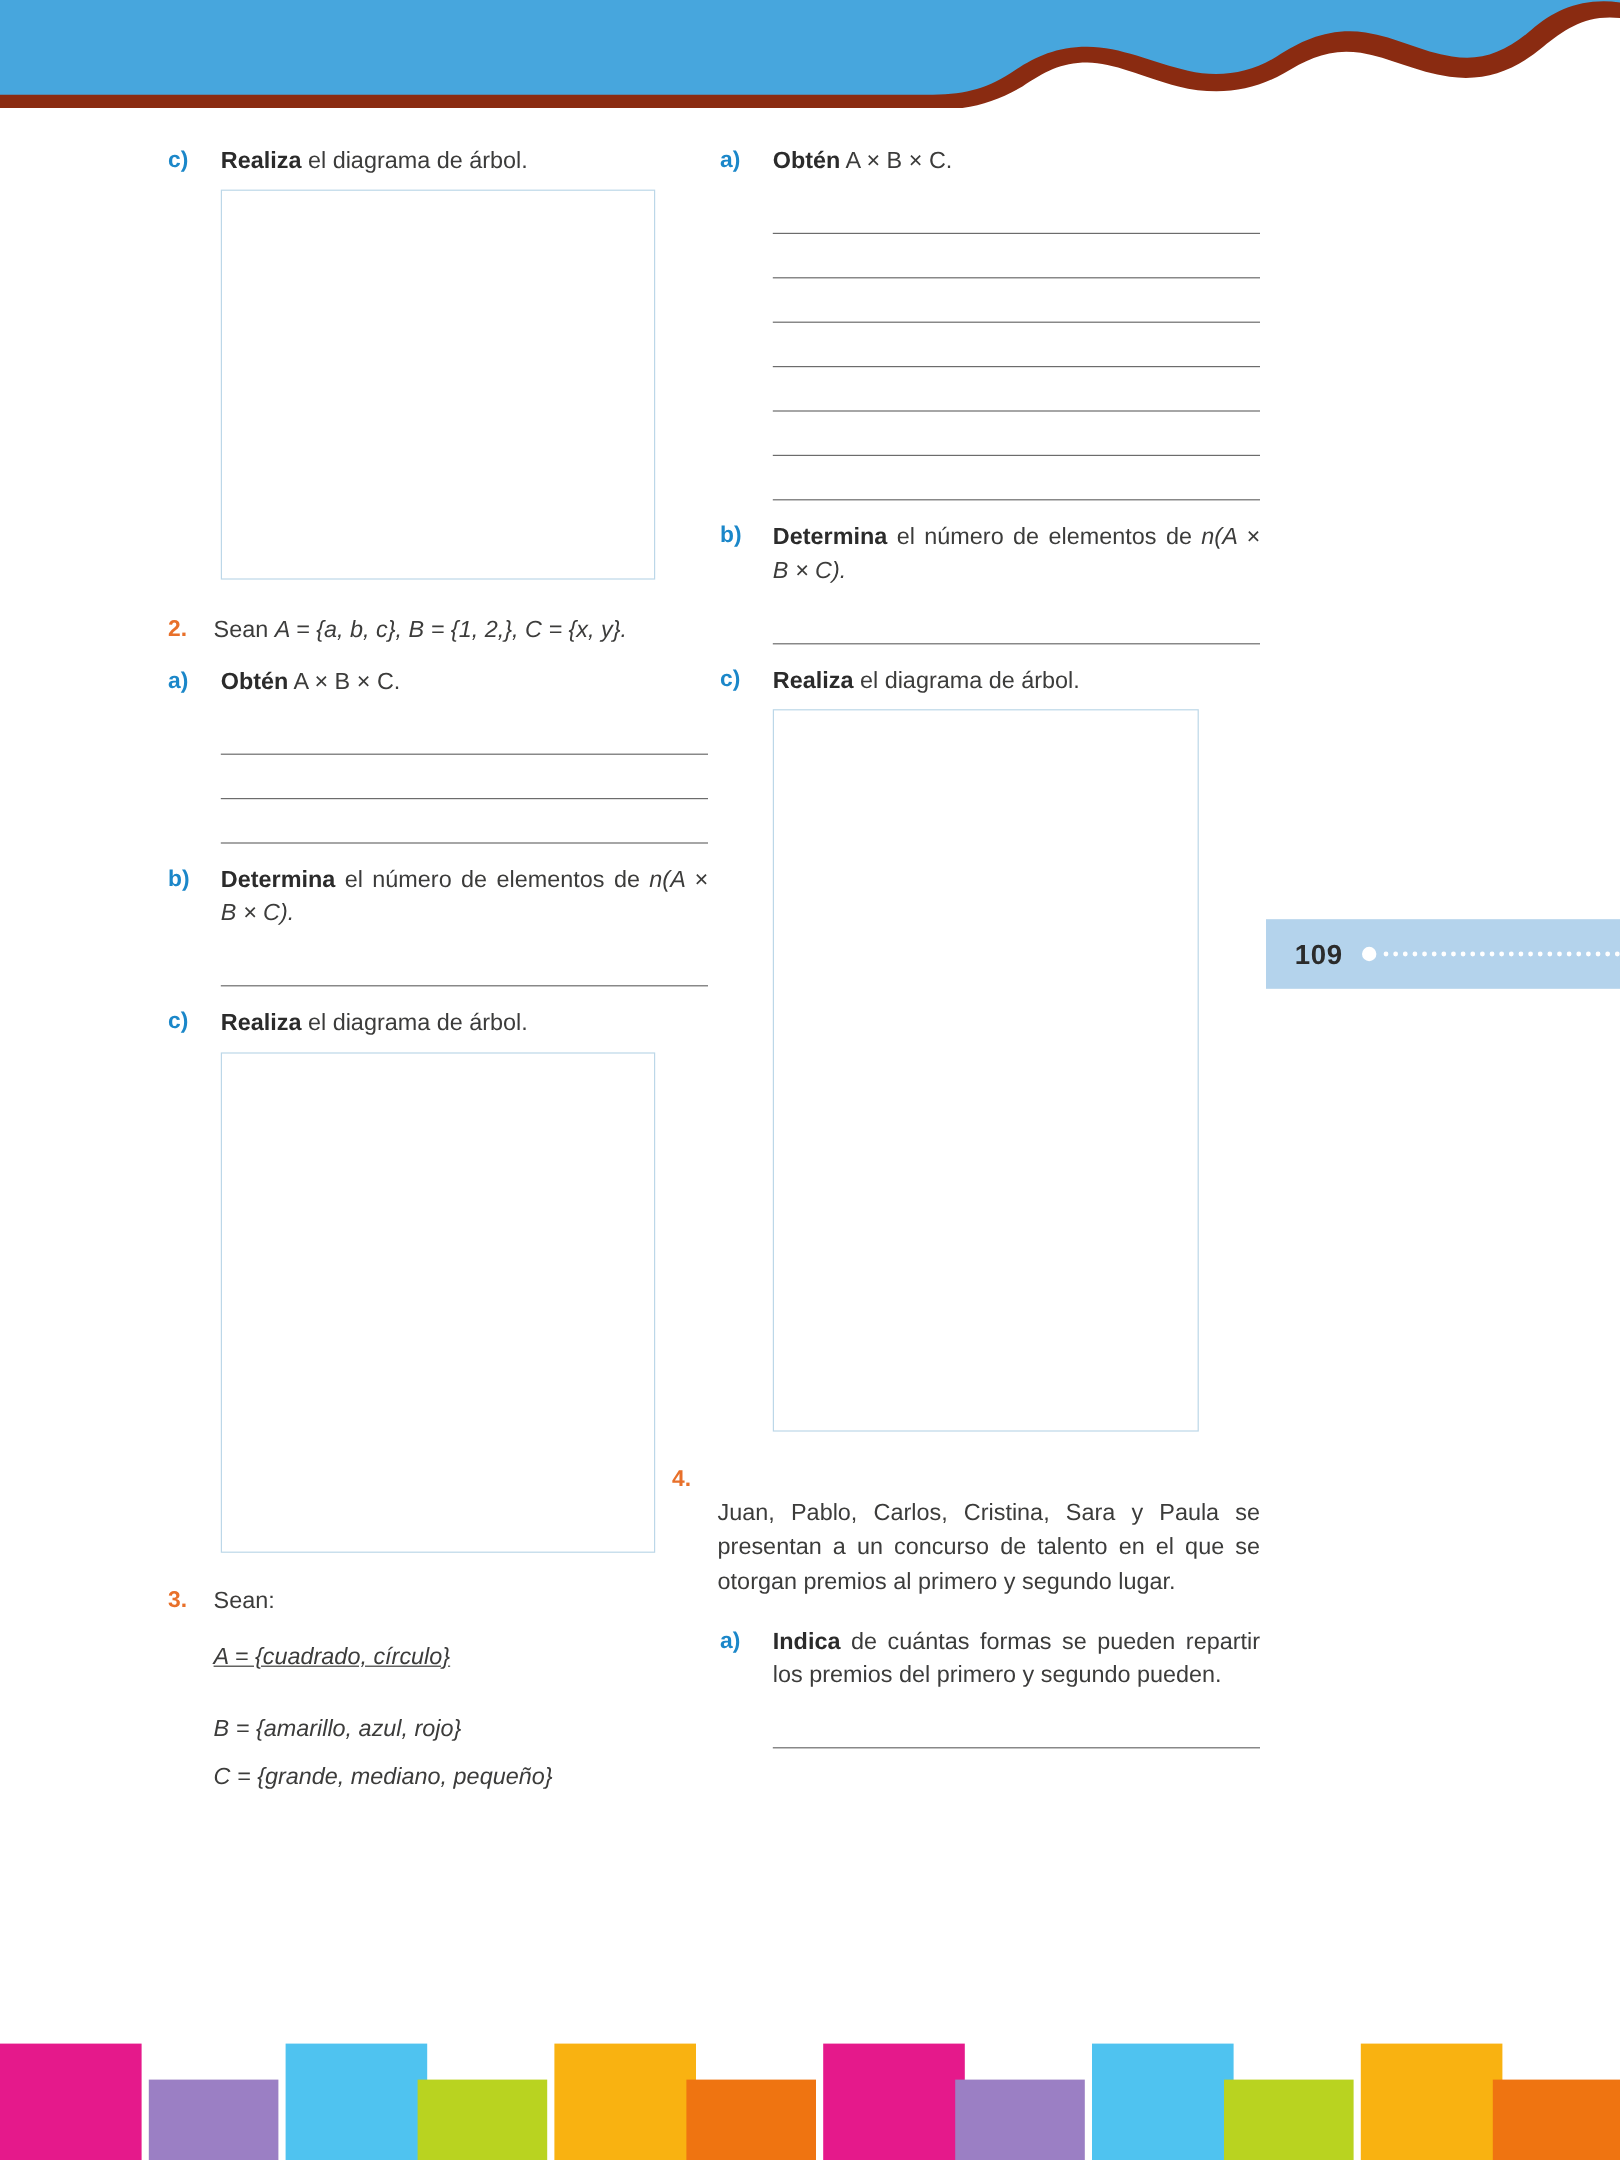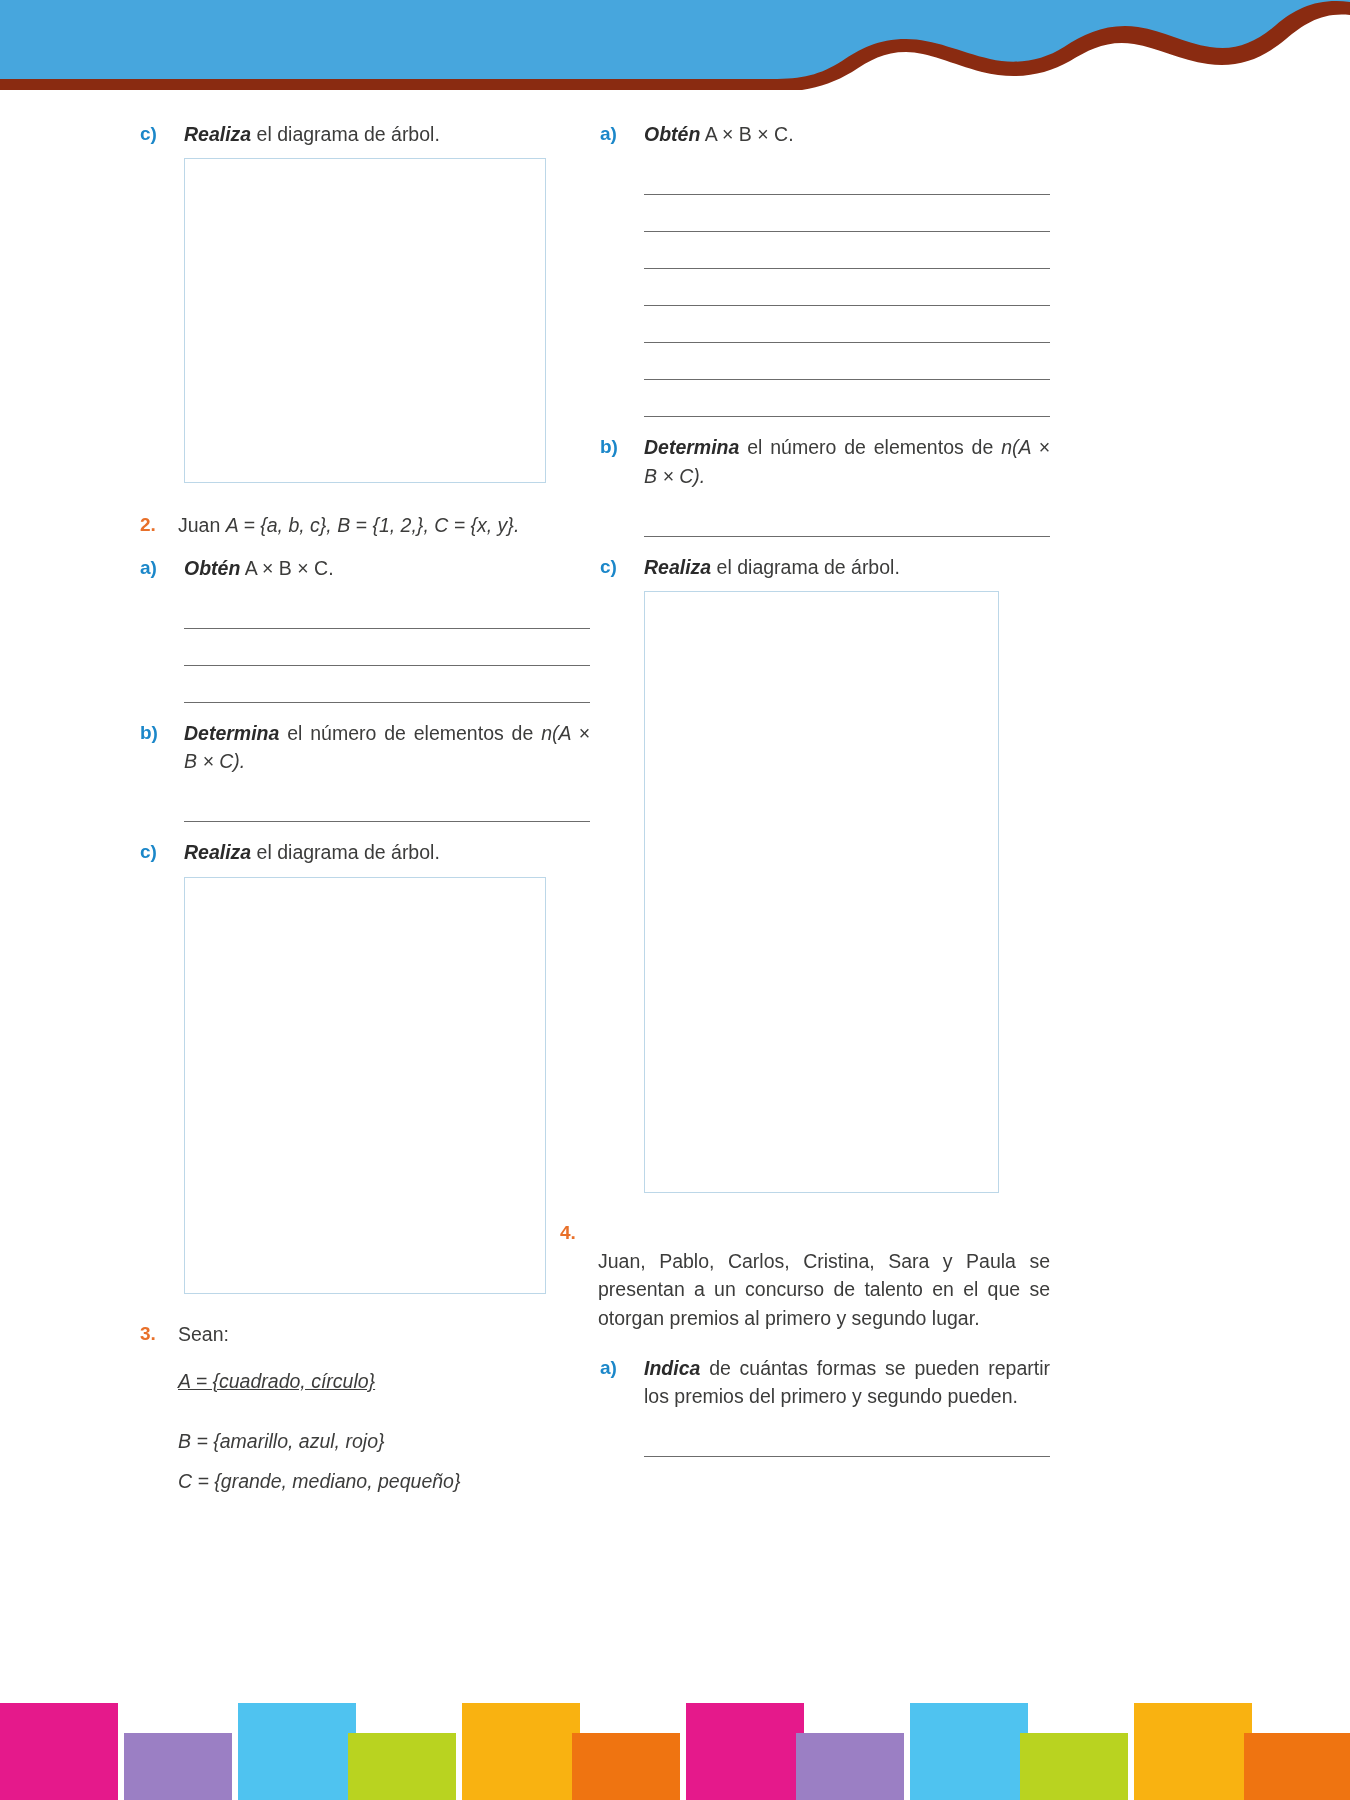--- a/index.html
+++ b/index.html
@@ -75,21 +75,21 @@
     flex: 0 0 44px;
     line-height: 1.45;
   }
   .sub-body {
     flex: 1 1 auto;
     font-size: 19.5px;
     line-height: 1.45;
     color: #3c3c3b;
     text-align: justify;
   }
-  .lead { font-weight: bold; color: #2b2b2b; font-style: italic; }
+  .lead { font-weight: bold; color: #2b2b2b; }
   .it { font-style: italic; }
 
   
   .lines {
     margin-top: 10px;
     margin-left: 44px;
   }
   .ruled {
     height: 36px;
     border-bottom: 1.4px solid #6c6c6c;
@@ -186,21 +186,21 @@
   <div class="col col-left">
 
     <div class="sub" style="margin-top:0;">
       <span class="sub-letter">c)</span>
       <span class="sub-body"><span class="lead">Realiza</span><span> el diagrama de árbol.</span></span>
     </div>
     <div class="draw-box" style="height:323px;width:360px;"></div>
 
     <div class="item" style="margin-top:28px;">
       <span class="item-num">2.</span>
-      <span class="item-body"><span>Juan </span><span class="it">A = {a, b, c}, B = {1, 2,}, C = {x, y}.</span></span>
+      <span class="item-body"><span>Sean </span><span class="it">A = {a, b, c}, B = {1, 2,}, C = {x, y}.</span></span>
     </div>
 
     <div class="sub">
       <span class="sub-letter">a)</span>
       <span class="sub-body"><span class="lead">Obtén</span><span> A × B × C.</span></span>
     </div>
     <div class="lines">
       <div class="ruled"></div>
       <div class="ruled"></div>
       <div class="ruled"></div>
@@ -268,20 +268,25 @@
 
     <div class="sub" style="margin-top:22px;">
       <span class="sub-letter">a)</span>
       <span class="sub-body"><span class="lead">Indica</span><span> de cuántas formas se pueden repartir los premios del primero y segundo pueden.</span></span>
     </div>
     <div class="lines">
       <div class="ruled"></div>
     </div>
   </div>
 
+  <div class="page-badge">
+    <span class="num">109</span>
+    <span class="dot"></span>
+    <span class="dotted"></span>
+  </div>
 
   <div class="footer-bar">
     <svg width="1350" height="120" viewBox="0 0 1350 120" xmlns="http://www.w3.org/2000/svg">
       <g>
         <rect x="0" y="23" width="118" height="97" fill="#e5198b"></rect>
         <rect x="124" y="53" width="108" height="67" fill="#9b7fc4"></rect>
         <rect x="238" y="23" width="118" height="97" fill="#4fc3f0"></rect>
         <rect x="348" y="53" width="108" height="67" fill="#b9d320"></rect>
         <rect x="462" y="23" width="118" height="97" fill="#f9b211"></rect>
         <rect x="572" y="53" width="108" height="67" fill="#ef7411"></rect>

